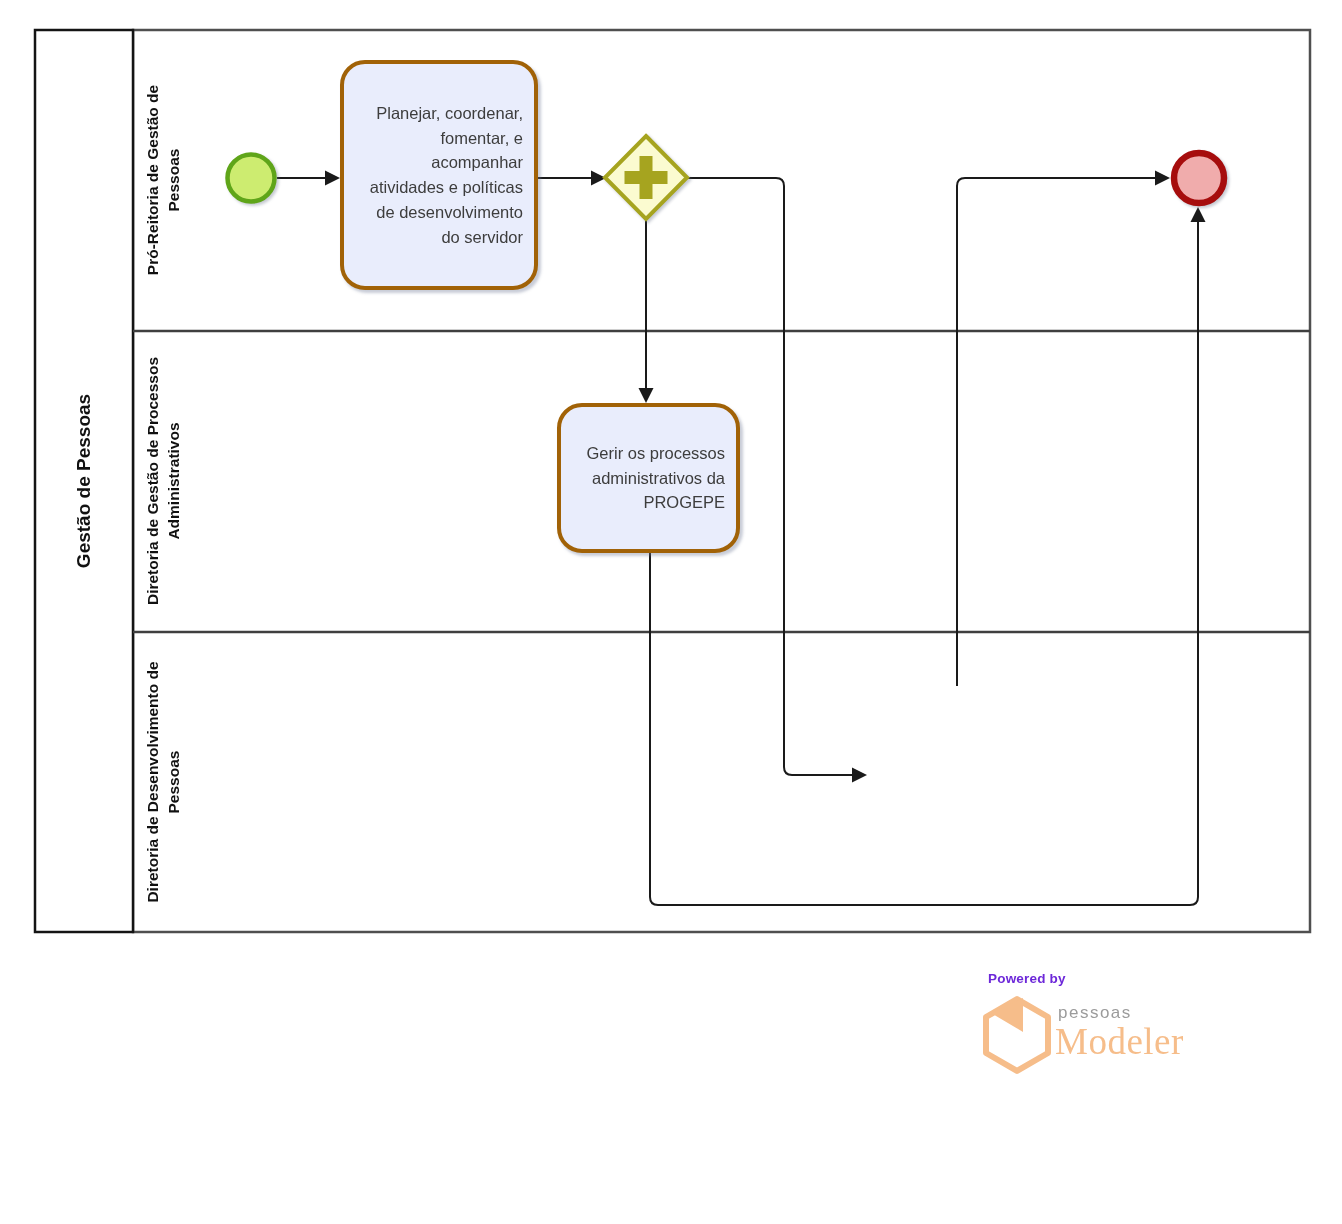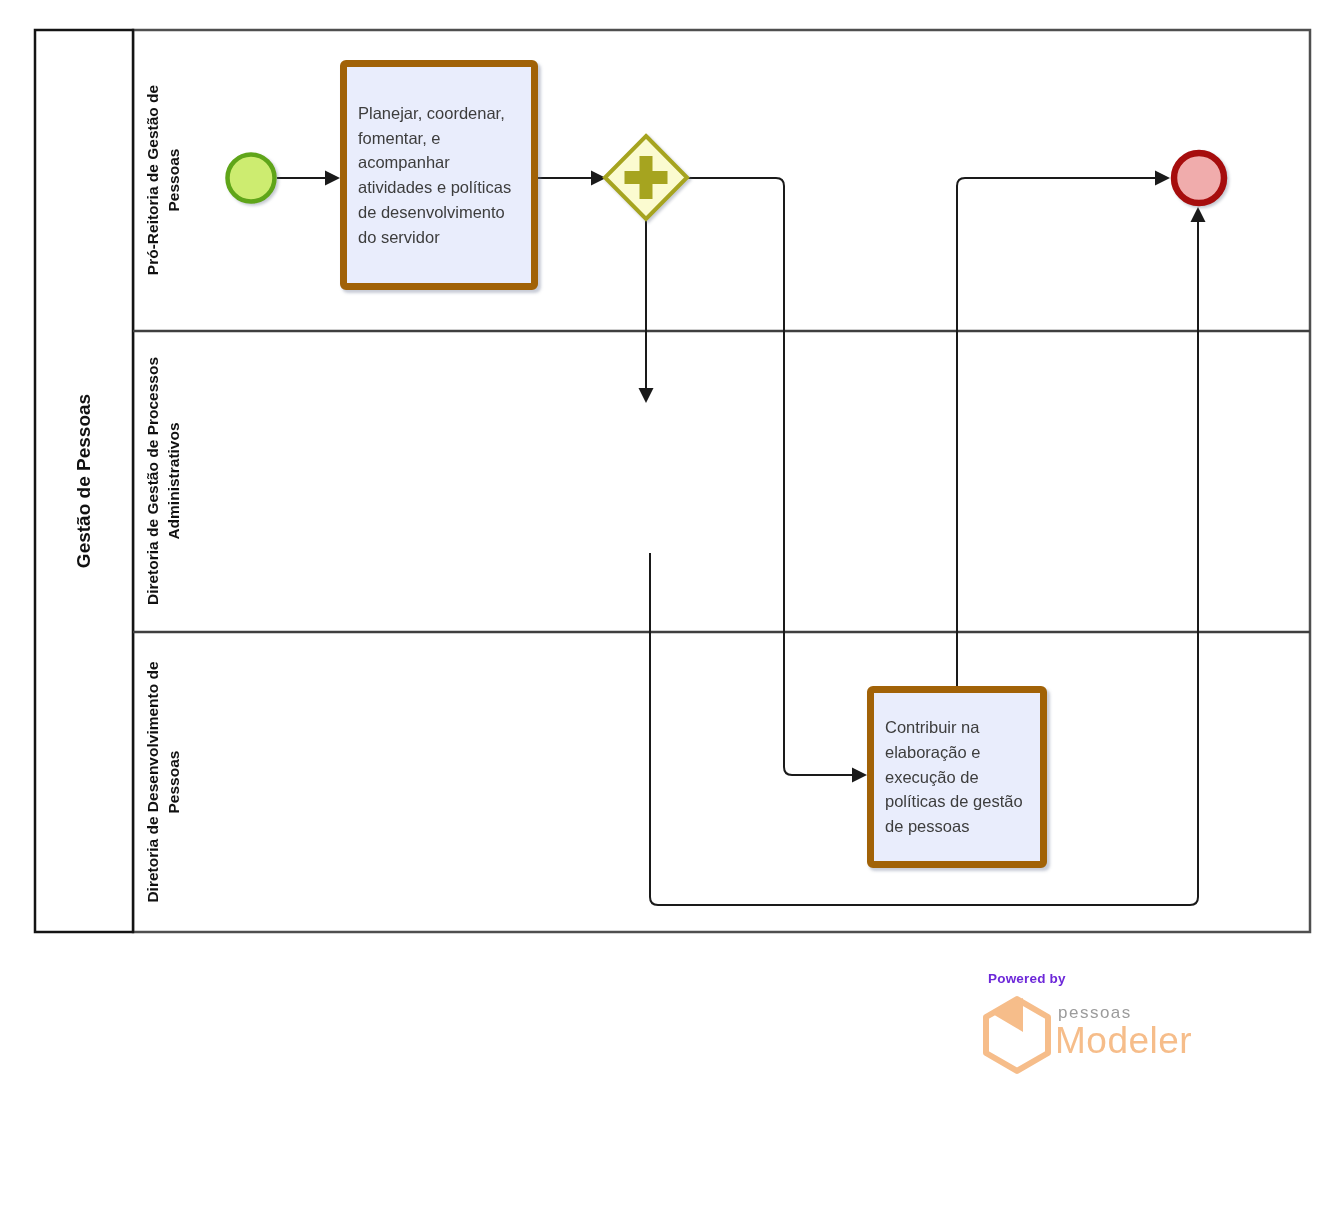--- a/index.html
+++ b/index.html
@@ -10,25 +10,25 @@
     font-family:"Liberation Sans", sans-serif;
     overflow:hidden;
   }
   svg.diagram-layer{position:absolute;left:0;top:0;}
 
   
   .task{
     position:absolute;
     box-sizing:border-box;
     background:#e9edfc;
-    border:7px solid #a16207;
-    border-radius:6px;
+    border:4px solid #a16207;
+    border-radius:25px;
     box-shadow:2.5px 3px 3px rgba(110,120,150,.38);
     display:flex;align-items:center;justify-content:center;
-    text-align:left;
+    text-align:right;
     color:#3d3d3d;
     font-size:16.5px;line-height:1.5;
     padding:0 11px;
   }
   .task-planejar{left:340px;top:60px;width:198px;height:230px;}
   .task-gerir{left:557px;top:403px;width:183px;height:150px;}
   .task-contribuir{left:867px;top:686px;width:180px;height:182px;}
 
   
   .vlabel{
@@ -49,21 +49,21 @@
   .powered-by{
     position:absolute;left:988px;top:971px;
     font-size:13.5px;font-weight:600;color:#6d28d9;letter-spacing:.2px;
   }
   .brand-bizagi{
     position:absolute;left:1058px;top:1003px;
     font-size:17px;color:#9b9b9b;letter-spacing:1.5px;
   }
   .brand-modeler{
     position:absolute;left:1055px;top:1020px;
-    font-size:37px;color:#f6bd8a;font-weight:400;letter-spacing:.5px;
+    font-size:37px;color:#f6bd8a;font-weight:400;letter-spacing:.5px;font-family:Liberation Serif, serif;
   }
 </style>
 </head>
 <body>
 
 <div class="stage">
 
   <svg class="diagram-layer" width="1342" height="1224" viewBox="0 0 1342 1224">
 
     <g>
@@ -110,21 +110,21 @@
   </svg>
 
   <div class="vlabel pool-title">Gestão de Pessoas</div>
   <div class="vlabel lane-label lane-label-1">Pró-Reitoria de Gestão de Pessoas</div>
   <div class="vlabel lane-label lane-label-2">Diretoria de Gestão de Processos Administrativos</div>
   <div class="vlabel lane-label lane-label-3">Diretoria de Desenvolvimento de Pessoas</div>
 
   <div class="task task-planejar">
     <span>Planejar, coordenar, fomentar, e acompanhar atividades e políticas de desenvolvimento do servidor</span>
   </div>
-  <div class="task task-contribuir">
-    <span>Contribuir na elaboração e execução de políticas de gestão de pessoas</span>
+  <div class="task task-gerir">
+    <span>Gerir os processos administrativos da PROGEPE</span>
   </div>
 
   <div class="powered-by">Powered by</div>
   <div class="brand-bizagi">pessoas</div>
   <div class="brand-modeler">Modeler</div>
 
 </div>
 
 </body></html>

